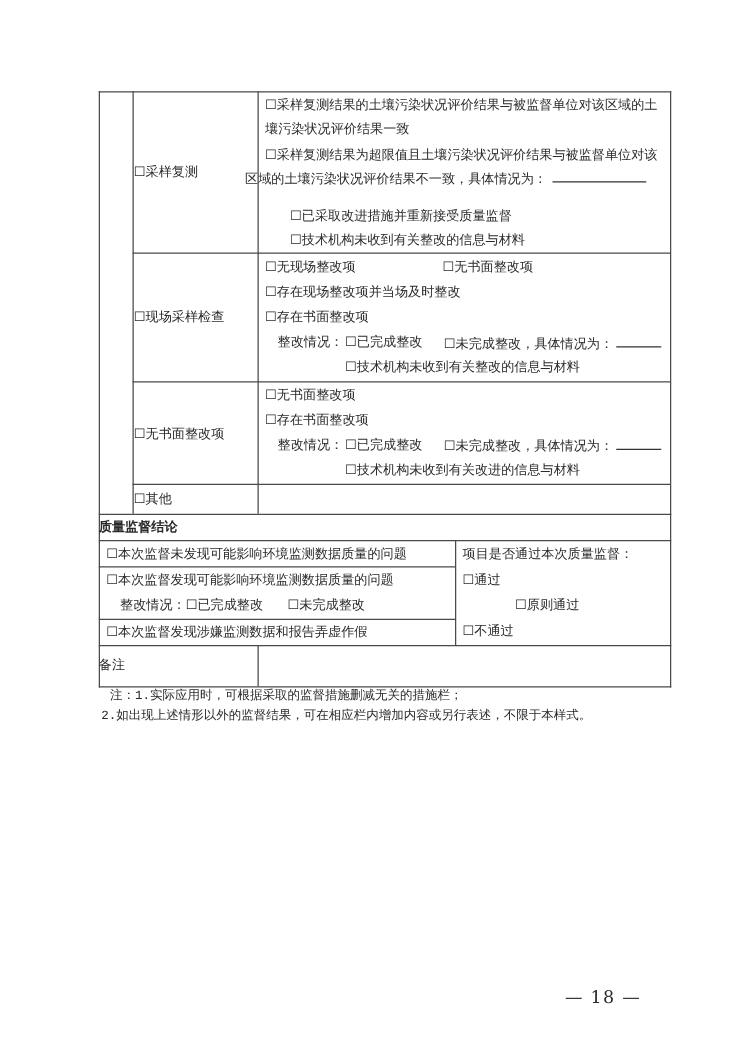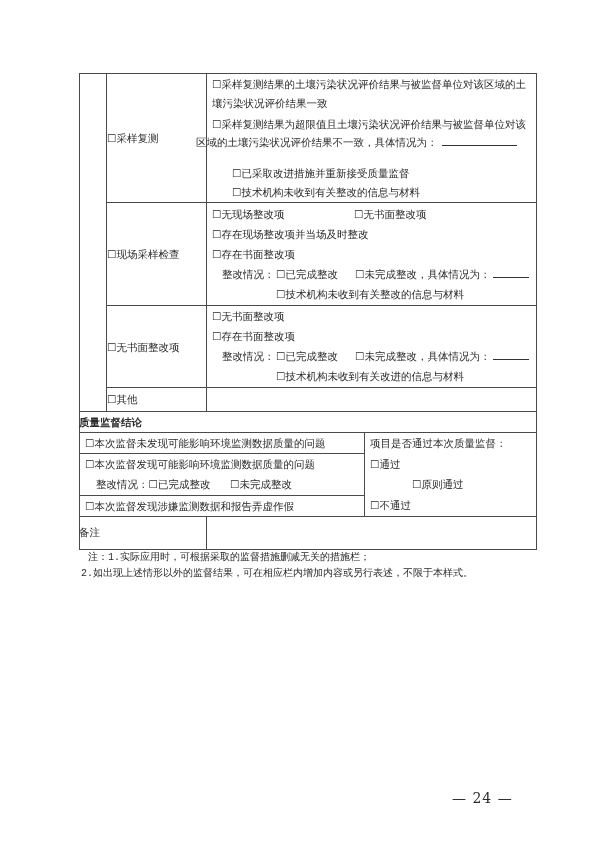--- a/index.html
+++ b/index.html
@@ -85,13 +85,13 @@
 <div class="t" style="left:370px;top:457px;">☐通过</div>
 <div class="t" style="left:370px;top:477px;margin-left:42px;">☐原则通过</div>
 <div class="t" style="left:370px;top:498px;">☐不通过</div>
 
 <div class="t c" style="left:79px;top:525px;width:127px;">备注</div>
 <div style="position:absolute;left:207px;top:517px;width:329px;height:32px;"></div>
 
 <div class="note" style="top:551px;">注：1.实际应用时，可根据采取的监督措施删减无关的措施栏；</div>
 <div class="note" style="top:567px;left:81px;">2.如出现上述情形以外的监督结果，可在相应栏内增加内容或另行表述，不限于本样式。</div>
 
-<div class="pagenum">— 24 —</div>
+<div class="pagenum">— 18 —</div>
 
 </body></html>

